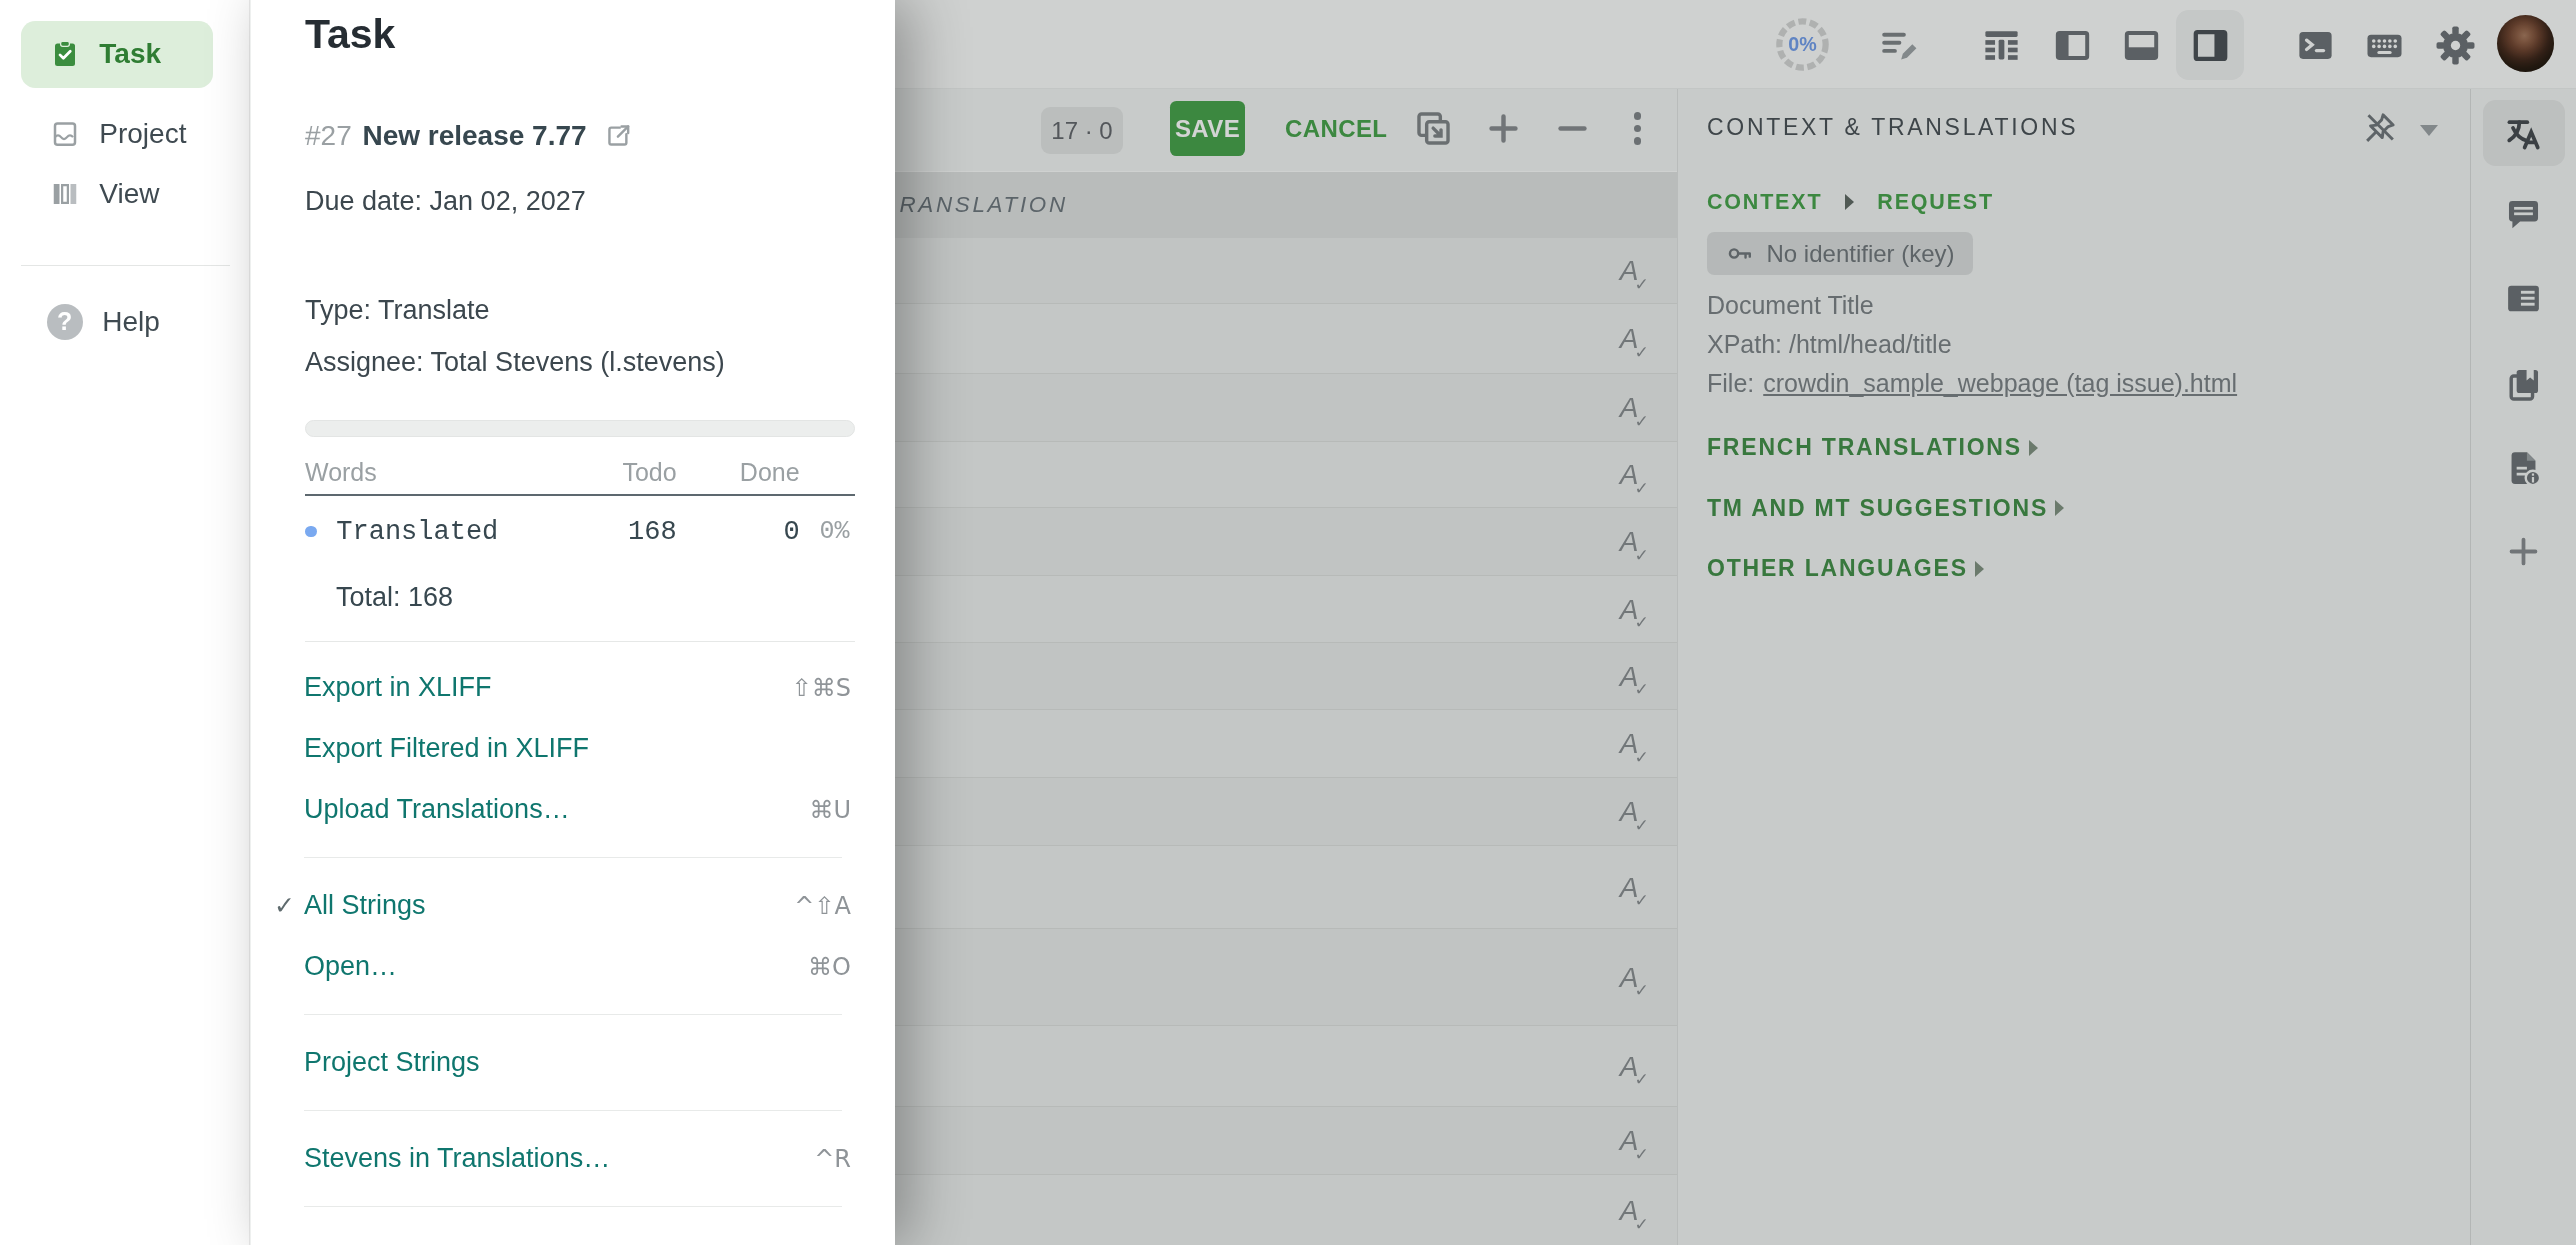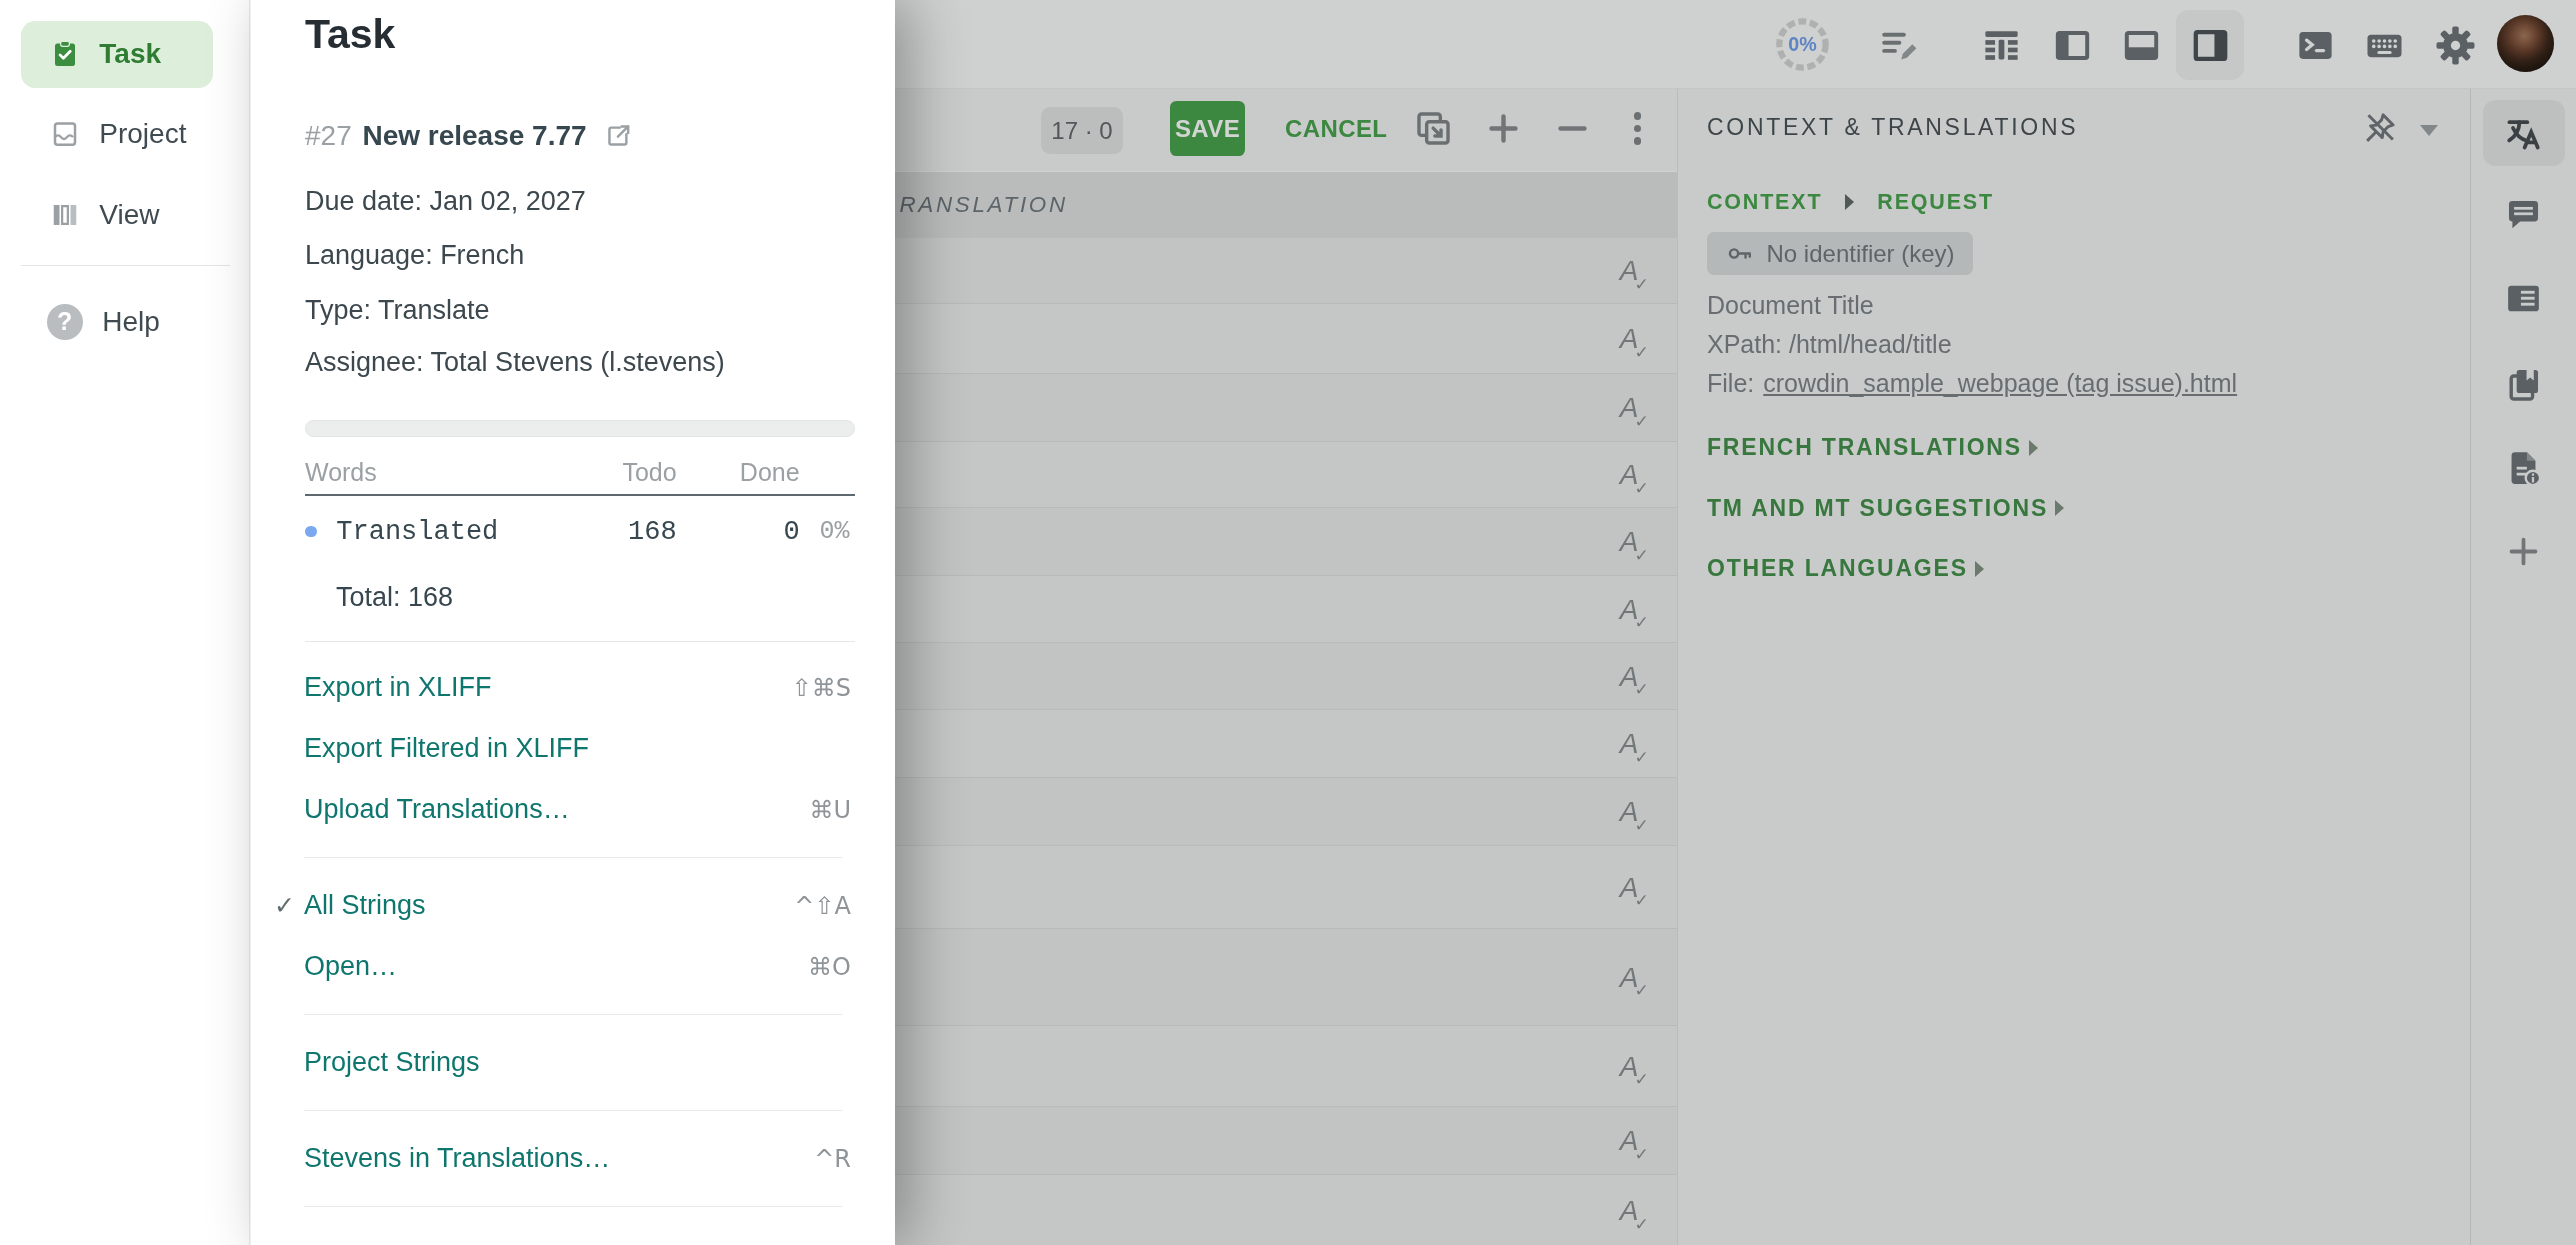--- a/index.html
+++ b/index.html
@@ -443,21 +443,21 @@
         </svg>
       <span class="nav-lbl">Task</span>
     </div>
     <div class="nav-item" style="top:100px">
       <svg class="nav-ic" viewBox="0 0 24 24" fill="none" stroke="#9aa0a3" stroke-width="2">
         <rect x="4" y="3.5" width="16" height="17" rx="2"></rect>
         <path d="M4 14.5c1.6-2 3.2-2 4.8 0s3.2 2 4.8 0 3.2-2 4.8 0" stroke-width="1.8"></path>
         </svg>
       <span class="nav-lbl">Project</span>
     </div>
-    <div class="nav-item" style="top:181px">
+    <div class="nav-item" style="top:160px">
       <svg class="nav-ic" viewBox="0 0 24 24">
         <rect x="3" y="4" width="4.6" height="16" fill="#9aa0a3"></rect>
         <rect x="9.7" y="4.9" width="4.6" height="14.2" fill="none" stroke="#9aa0a3" stroke-width="1.8"></rect>
         <rect x="16.4" y="4" width="4.6" height="16" fill="#b9bdc0"></rect>
         </svg>
       <span class="nav-lbl">View</span>
     </div>
     <div class="side-div"></div>
     <div class="nav-item" style="top:288px">
       <span class="help-circle">?</span>
@@ -472,21 +472,20 @@
       <span class="p-num">#27</span>
       <span class="p-name">New release 7.77</span>
       <svg class="ext-ic" viewBox="0 0 24 24" fill="none" stroke="#9aa0a3" stroke-width="2" stroke-linecap="round" stroke-linejoin="round">
         <path d="M13 5.5H6A1.5 1.5 0 0 0 4.5 7v11A1.5 1.5 0 0 0 6 19.5h11a1.5 1.5 0 0 0 1.5-1.5v-7"></path>
         <path d="M14.5 4.5H20V10"></path>
           <path d="M20 4.5L11.5 13"></path>
         </svg>
     </div>
 
     <div class="p-meta" style="top:182px">Due date: Jan 02, 2027</div>
-    <div class="p-meta" style="top:236px">Language: French</div>
     <div class="p-meta" style="top:291px">Type: Translate</div>
     <div class="p-meta" style="top:343px">Assignee: Total Stevens (l.stevens)</div>
 
     <div class="pbar"></div>
 
     <div class="w-head">
       <span class="c-name">Words</span>
       <span class="c-todo">Todo</span>
       <span class="c-done">Done</span>
       <span class="c-pct"></span>

